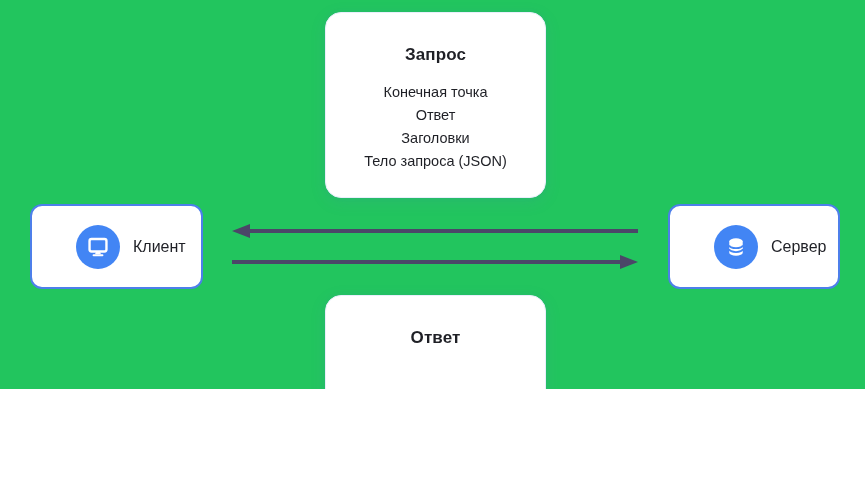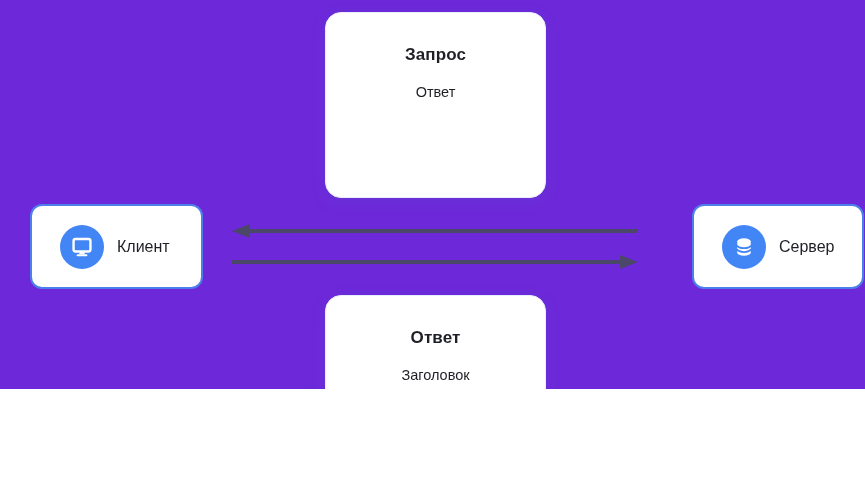--- a/index.html
+++ b/index.html
@@ -1,20 +1,20 @@
 <!DOCTYPE html>
 <html lang="ru" style="--node-border: #4d7fea; --icon-circle: #4285f4; --arrow: #4b4768; --card-border: #e9eefc; --text: #1f2026;"><head>
 <meta charset="utf-8">
 <style>
   html, body { margin: 0; padding: 0; background: #fff; }
   .canvas {
     position: relative;
     width: 865px;
     height: 389px;
-    background: #6d28d9;
+    background: #22c55e;
     overflow: hidden;
     font-family: "Liberation Sans", sans-serif;
     color: var(--text, #1f2026);
   }
 
   
   .card {
     position: absolute;
     left: 325px;
     width: 221px;
@@ -44,25 +44,25 @@
     position: absolute;
     top: 204px;
     width: 173px;
     height: 85px;
     box-sizing: border-box;
     background: #ffffff;
     border: 2px solid var(--node-border, #4d7fea);
     border-radius: 12px;
     display: flex;
     align-items: center;
-    padding-left: 28px;
+    padding-left: 44px;
     gap: 13px;
   }
   .node-client { left: 30px; }
-  .node-server { left: 668px; width: 172px; margin-left: 24px; }
+  .node-server { left: 668px; width: 172px; }
   .node-icon {
     width: 44px;
     height: 44px;
     flex: 0 0 44px;
     border-radius: 50%;
     background: var(--icon-circle, #4285f4);
     color: var(--icon-circle, #4285f4); 
     display: flex;
     align-items: center;
     justify-content: center;
@@ -83,21 +83,24 @@
   .arrow svg { display: block; }
 </style>
 </head>
 <body>
 
 <div class="canvas">
 
   <section class="card card-request">
     <h2>Запрос</h2>
     <ul>
+      <li>Конечная точка</li>
       <li>Ответ</li>
+      <li>Заголовки</li>
+      <li>Тело запроса (JSON)</li>
     </ul>
   </section>
 
   <div class="arrow arrow-top">
     <svg width="406" height="20" viewBox="0 0 406 20" aria-hidden="true">
       <line x1="15" y1="10" x2="406" y2="10" stroke="currentColor" stroke-width="4"></line>
       <polygon points="0,10 18,3 18,17" fill="currentColor"></polygon>
     </svg>
   </div>
 
@@ -126,17 +129,16 @@
         <path d="M5.8 10.3 a6.2 2.8 0 0 0 12.4 0" fill="none" stroke="currentColor" stroke-width="1.7"></path>
         <path d="M5.8 13.9 a6.2 2.8 0 0 0 12.4 0" fill="none" stroke="currentColor" stroke-width="1.7"></path>
       </svg>
     </span>
     <span class="node-label">Сервер</span>
   </div>
 
   <section class="card card-response">
     <h2>Ответ</h2>
     <ul>
-      <li>Заголовок</li>
     </ul>
   </section>
 
 </div>
 
 </body></html>

